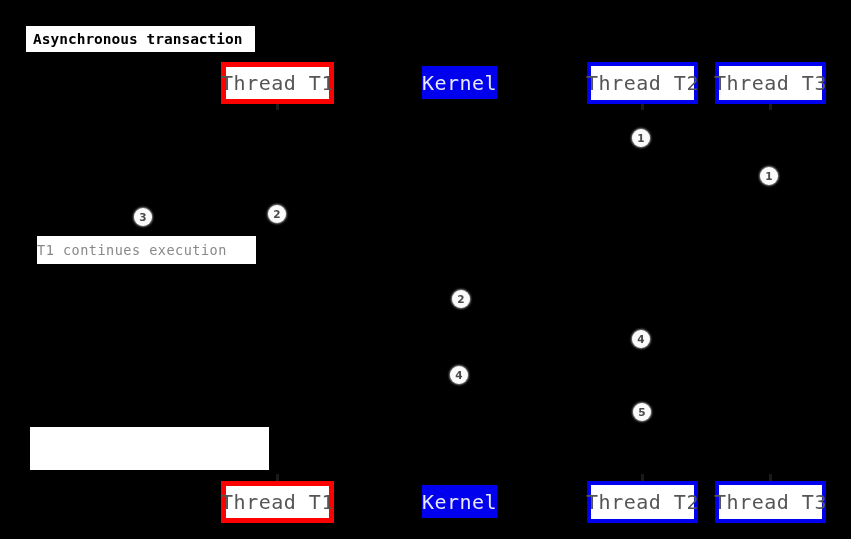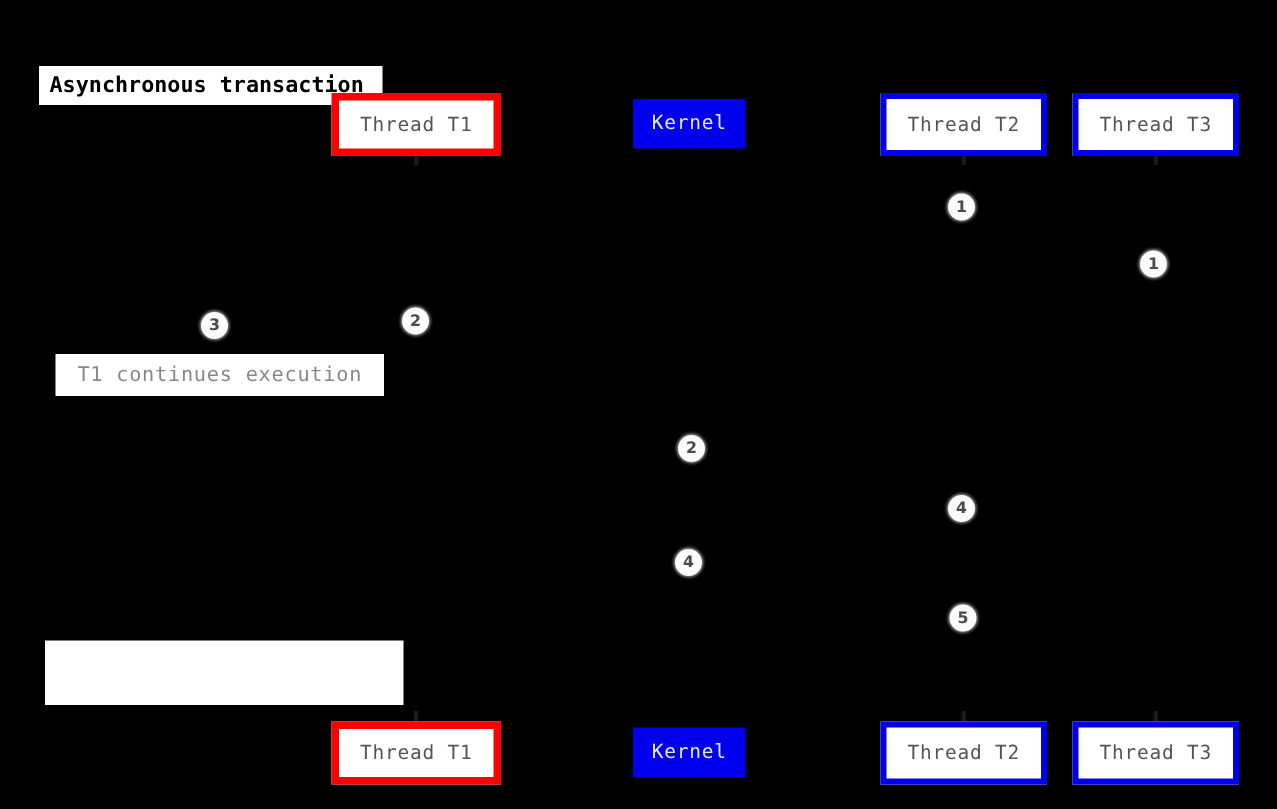--- a/index.html
+++ b/index.html
@@ -36,21 +36,21 @@
 
   
   .lifeline-box {
     position: absolute;
     box-sizing: border-box;
     display: flex;
     align-items: center;
     justify-content: center;
     white-space: nowrap;
     font-family: "DejaVu Sans Mono", "Liberation Mono", monospace;
-    font-size: 13px;
+    font-size: 20px;
     letter-spacing: 0.5px;
   }
   .lifeline-box.participant {
     background: #ffffff;
     color: #555555;
     border-style: solid;
   }
   .lifeline-box.kernel {
     background: #0000ee;
     color: #e8e8f8;
@@ -66,21 +66,20 @@
   }
 
   
   .note-box {
     position: absolute;
     background: #ffffff;
     color: #888888;
     box-sizing: border-box;
     display: flex;
     align-items: center;
-    justify-content: center;
     white-space: nowrap;
     font-family: "DejaVu Sans Mono", "Liberation Mono", monospace;
     font-size: 13.5px;
     letter-spacing: 0.5px;
   }
   .note-box.blank {
     color: transparent;
   }
 
   
@@ -99,21 +98,21 @@
     justify-content: center;
     box-shadow: 0 0 2px 1px rgba(255,255,255,0.55);
     box-sizing: border-box;
   }
 </style>
 </head>
 <body>
 
 <div id="canvas">
 
-  <div class="diagram-title" id="diagram-title" style="left: 26px; top: 26px; width: 229px; height: 26px; margin-top: 18px;">Asynchronous transaction</div>
+  <div class="diagram-title" id="diagram-title" style="left: 26px; top: 26px; width: 229px; height: 26px;">Asynchronous transaction</div>
 
   <div id="stub-layer">
       <div class="lifeline-stub" style="left: 276px; top: 103px; height: 7px;"></div>
       <div class="lifeline-stub" style="left: 641px; top: 103px; height: 7px;"></div>
       <div class="lifeline-stub" style="left: 769px; top: 103px; height: 7px;"></div>
       <div class="lifeline-stub" style="left: 276px; top: 474px; height: 7px;"></div>
       <div class="lifeline-stub" style="left: 641px; top: 474px; height: 7px;"></div>
       <div class="lifeline-stub" style="left: 769px; top: 474px; height: 7px;"></div>
     </div>
 

